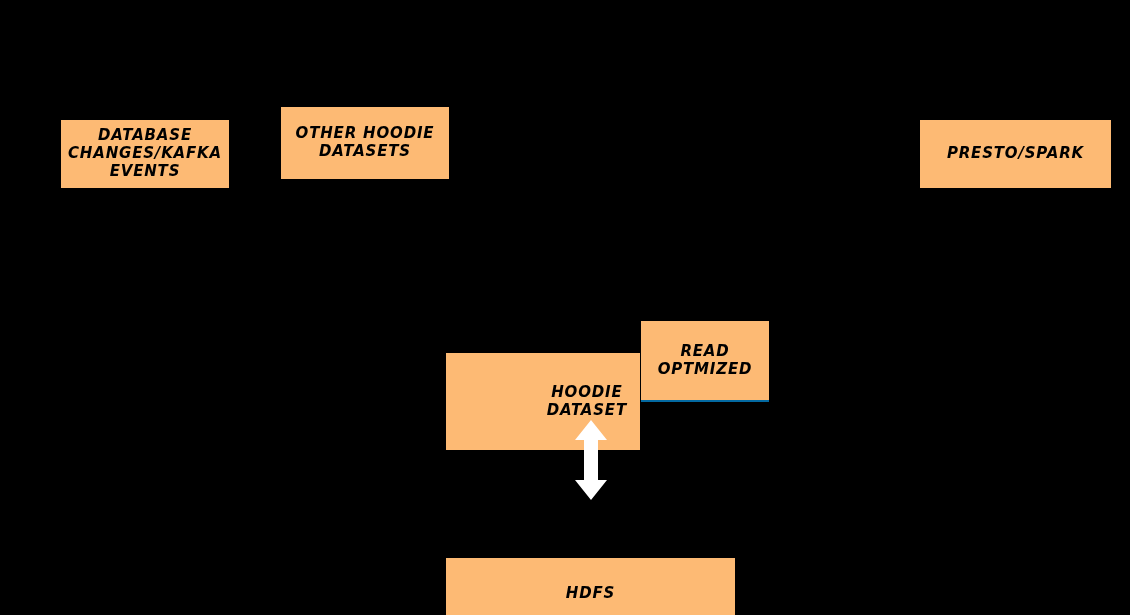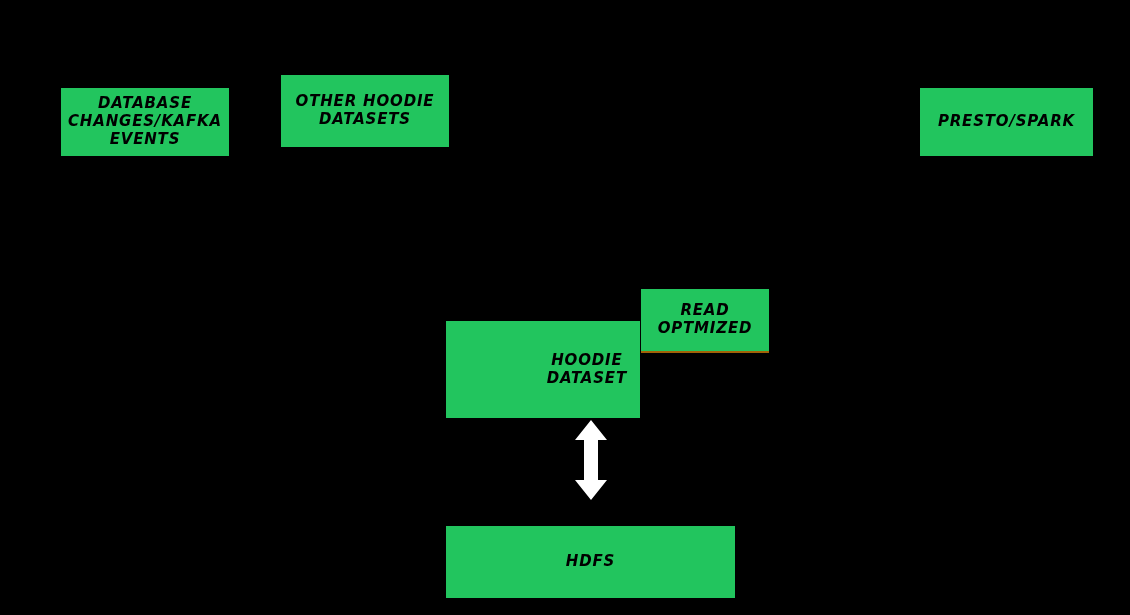--- a/index.html
+++ b/index.html
@@ -11,61 +11,62 @@
   #canvas {
     position: relative;
     width: 1130px;
     height: 615px;
     background: #000000;
     overflow: hidden;
     font-family: "DejaVu Sans", sans-serif;
   }
   .node {
     position: absolute;
-    background: #22c55e;
+    background: #fdba74;
     color: #000000;
     box-sizing: border-box;
     display: flex;
     align-items: center;
     justify-content: center;
     text-align: center;
     font-family: "DejaVu Sans", sans-serif;
     font-weight: bold;
     font-style: italic;
     letter-spacing: 0.055em;
     line-height: 1.18;
     font-size: 15px;
     text-transform: uppercase;
+    margin-top: 32px;
     -webkit-font-smoothing: none;
   }
   .node .label {
     display: block;
     padding: 0 6px;
     white-space: pre-line;
   }
   
   #node-db-changes   { left: 61px;  top: 88px;  width: 168px; height: 68px; }
   #node-other-hoodie { left: 281px; top: 75px;  width: 168px; height: 72px; }
   
   #node-hive-spark   { left: 731px; top: 88px;  width: 167px; height: 68px; }
-  #node-presto-spark { left: 920px; top: 88px;  width: 173px; height: 68px; }
+  #node-presto-spark { left: 920px; top: 88px;  width: 191px; height: 68px; }
   
   #node-hoodie-dataset {
     left: 446px; top: 321px; width: 194px; height: 97px;
     justify-content: flex-end;
     align-items: center;
   }
   #node-hoodie-dataset .label {
     text-align: center;
     padding-right: 13px;
   }
   
   #node-read-optimized {
-    left: 641px; top: 289px; width: 128px; height: 64px;
-    border-bottom: 2px solid #a16207;
+    left: 641px; top: 289px; width: 128px; height: 81px;
+    border-bottom: 2px solid #0369a1;
   }
   #node-real-time {
     left: 641px; top: 370px; width: 128px; height: 77px;
   }
   
   #node-hdfs { left: 446px; top: 526px; width: 289px; height: 72px; }
 
   
   #arrow-dataset-hdfs {
     position: absolute;

